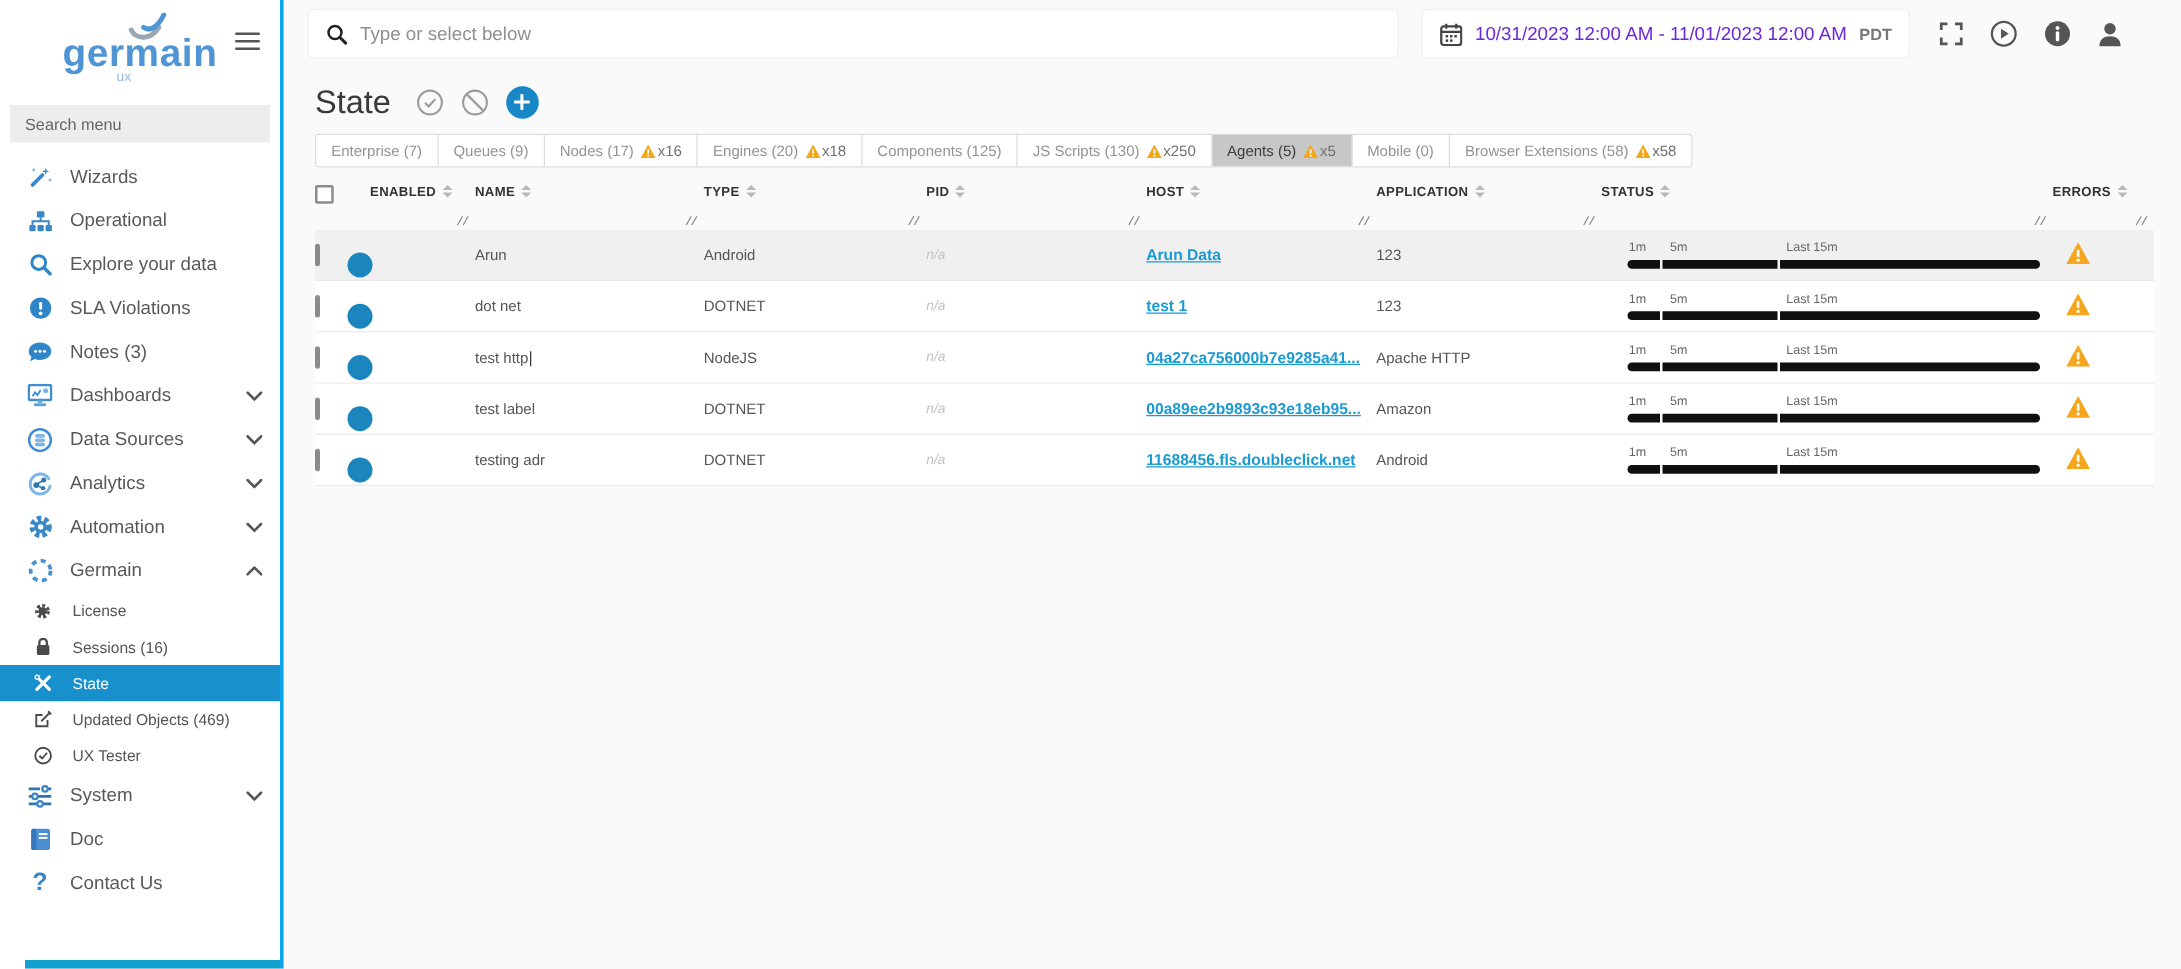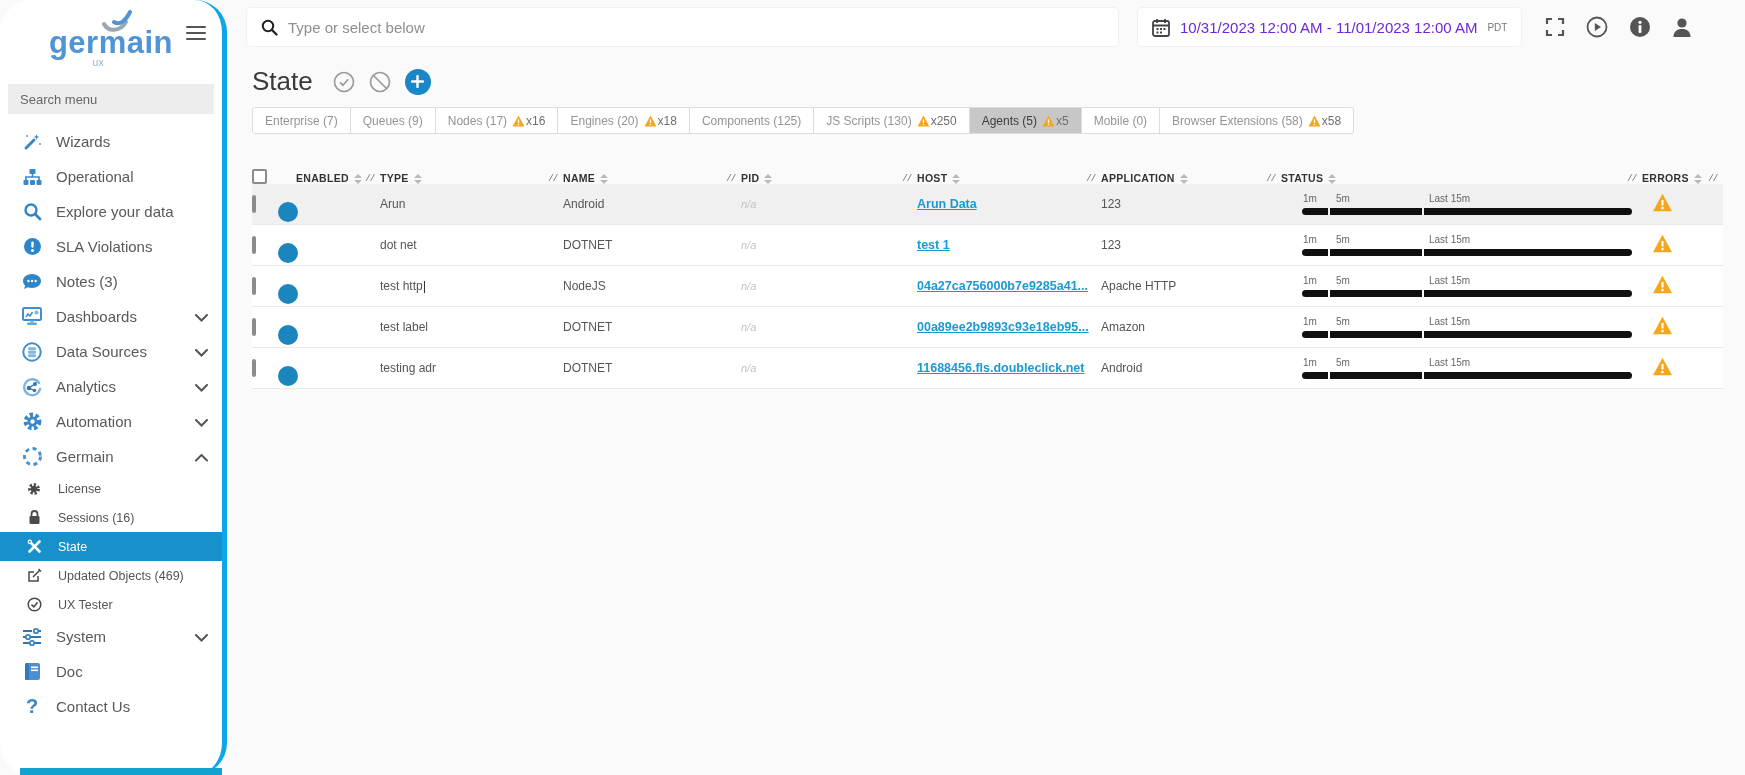--- a/index.html
+++ b/index.html
@@ -1,20 +1,20 @@
 <!DOCTYPE html>
 <html><head>
 <meta charset="utf-8">
 <style>
   * { margin:0; padding:0; box-sizing:border-box; }
   html,body { width:1745px; height:775px; overflow:hidden; font-family:"Liberation Sans", sans-serif; background:#fafafa; }
 
   
   .app { display:flex; width:1745px; height:775px; }
-  .sidebar { width:227px; background:#fff; border-right:5px solid #0ea5e9; position:relative; flex:0 0 227px;border-radius:32px; }
+  .sidebar { width:227px; background:#fff; border-right:3px solid #0ea5e9; position:relative; flex:0 0 227px; }
   .main { flex:1; background:#fafafa; padding:0 0 0 0; position:relative; }
 
   
   .logo-wrap { padding:10px 0 8px 0; position:relative; }
   .hamburger { position:absolute; right:16px; top:22px; width:20px; cursor:pointer; }
   .hamburger div { height:2px; background:#555; margin:4px 0; border-radius:1px; }
   .logo { width:170px; margin:0 auto; text-align:center; position:relative; }
   .logo-swoosh { display:block; margin:0 auto -6px 74px; }
   .logo-text { font-size:31px; font-weight:bold; color:#4f94d5; letter-spacing:0.5px; line-height:30px; }
   .logo-sub { display:block; text-align:center; margin-right:26px; font-size:11px; color:#93b9da; margin-top:-2px; }
@@ -36,21 +36,21 @@
   .qmark { font-size:20px; font-weight:bold; color:#3a87c8; }
   .bottom-strip { position:absolute; bottom:0; left:20px; right:0; height:7px; background:#12a2cf; }
 
   
   .topbar { display:flex; align-items:center; padding:8px 40px 8px 20px; gap:0; }
   .search-box { flex:0 0 871px; height:38px; background:#fff; border-radius:4px; display:flex; align-items:center; padding:0 14px; box-shadow:0 0 0 1px #f0f0f0; }
   .search-box input { border:none; outline:none; flex:1; font-size:15px; color:#333; margin-left:10px; font-family:"Liberation Sans",sans-serif; }
   .search-box input::placeholder { color:#8f8f8f; }
   .date-box { margin-left:20px; height:38px; background:#fff; border-radius:4px; display:flex; align-items:center; padding:0 14px; box-shadow:0 0 0 1px #f0f0f0; cursor:pointer; }
   .date-text { font-size:15px; color:#6d28d9; margin:18px 10px; white-space:nowrap; }
-  .tz { font-size:10px; color:#777; font-weight:normal; }
+  .tz { font-size:13px; color:#777; font-weight:bold; }
   .top-icons { display:flex; align-items:center; gap:21px; margin-left:24px; }
   .top-icons .ticon { cursor:pointer; display:flex; }
 
   
   .heading-row { display:flex; align-items:center; padding:12px 0 4px 25px; gap:14px; }
   .page-title { font-size:26px; color:#3a3a3a; font-weight:400; margin-right:6px; }
   .act-icon { cursor:pointer; display:flex; }
   .plus-btn { width:26px; height:26px; border-radius:50%; background:#1887c8; color:#fff; display:flex; align-items:center; justify-content:center; font-size:17px; font-weight:bold; cursor:pointer; line-height:1; }
 
   
@@ -59,21 +59,21 @@
   .tab:last-child { border-right:none; }
   .tab.active { background:#c7c7c7; color:#3c3c3c; }
   .warn-badge { display:flex; align-items:center; gap:1px; }
   .warn-badge span { color:#6f6f6f; font-size:12px; }
   .wtri { width:13px; height:12px; }
 
   
   .tbl { margin:14px 0 0 25px; width:1471px; }
   .tr { display:grid; grid-template-columns:44px 84px 183px 178px 176px 184px 180px 361px minmax(0,1fr); align-items:center; }
   .thead { height:36px; }
-  .th { font-size:10.5px; font-weight:bold; color:#333; letter-spacing:.3px; display:flex; align-items:flex-end; position:relative; height:36px; }
+  .th { font-size:10.5px; font-weight:bold; color:#333; letter-spacing:.3px; display:flex; align-items:flex-start; position:relative; height:36px; }
   .th .rh { position:absolute; right:4px; bottom:0px; }
   .sort { display:inline-flex; flex-direction:column; gap:2px; margin-left:5px; }
   .sort i { display:block; width:0; height:0; border-left:4px solid transparent; border-right:4px solid transparent; }
   .sort .up { border-bottom:4px solid #b9b9b9; }
   .sort .dn { border-top:4px solid #b9b9b9; }
 
   .row { height:41px; background:#fff; border-bottom:1px solid #e9e9e9; font-size:12px; color:#555; }
   .row:first-of-type { border-top:1px solid #e9e9e9; }
   .row.hl { background:#f0f0f0; }
   .cb { width:15px; height:15px; border:2px solid #8b8b8b; border-radius:2px; background:#fff; cursor:pointer; }
@@ -516,31 +516,31 @@
             <span>ENABLED</span>
             <span class="sort">
               <i class="up"></i>
               <i class="dn"></i>
             </span>
             <span class="rh"><svg width="11" height="11" viewBox="0 0 11 11">
                 <path d="M1 10 L5 3 M5.5 10 L9.5 3" stroke="#8a8a8a" stroke-width="1"></path>
               </svg></span>
           </div>
         <div class="th">
-            <span>TYPE</span>
+            <span>NAME</span>
             <span class="sort">
               <i class="up"></i>
               <i class="dn"></i>
             </span>
             <span class="rh"><svg width="11" height="11" viewBox="0 0 11 11">
                 <path d="M1 10 L5 3 M5.5 10 L9.5 3" stroke="#8a8a8a" stroke-width="1"></path>
               </svg></span>
           </div>
         <div class="th">
-            <span>NAME</span>
+            <span>TYPE</span>
             <span class="sort">
               <i class="up"></i>
               <i class="dn"></i>
             </span>
             <span class="rh"><svg width="11" height="11" viewBox="0 0 11 11">
                 <path d="M1 10 L5 3 M5.5 10 L9.5 3" stroke="#8a8a8a" stroke-width="1"></path>
               </svg></span>
           </div>
         <div class="th">
             <span>PID</span>

